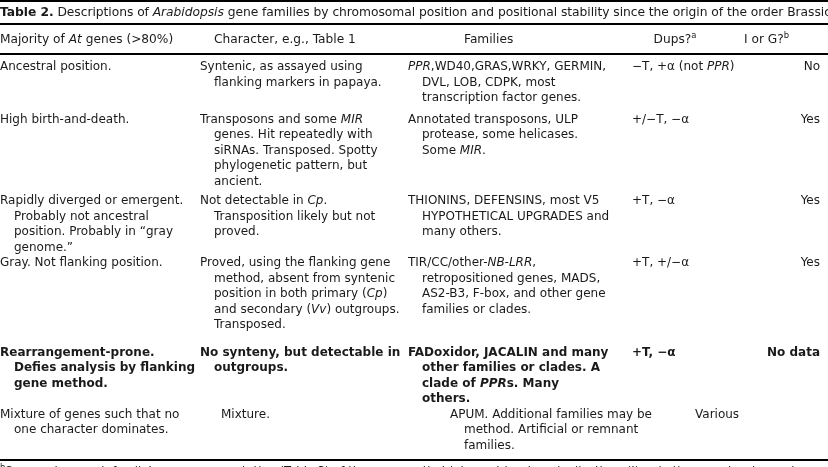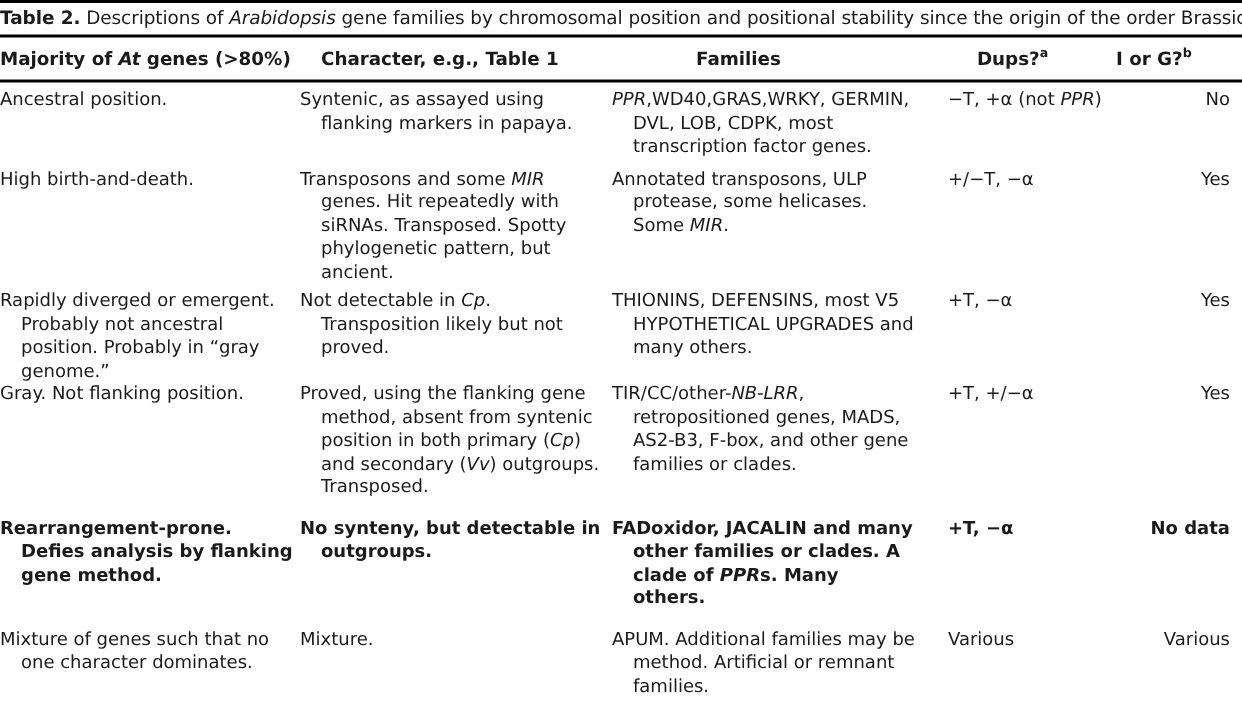--- a/index.html
+++ b/index.html
@@ -43,21 +43,21 @@
     font-weight: bold;
   }
   .table-title .ital {
     font-style: italic;
   }
 
   
   .head-row {
     display: flex;
     font-size: 12.2px;
-    font-weight: bold;
+    font-weight: normal;
     padding: 6px 0 6px 0;
     line-height: 16px;
     align-items: flex-end;
   }
   .head-rule {
     height: 2px;
     background: #000;
     width: 828px;
   }
 
@@ -174,21 +174,21 @@
         <div class="cell c4">+T, +/−α</div>
         <div class="cell c5">Yes</div>
       </div>
       <div class="row" style="margin-top: 12px; font-weight: bold;">
         <div class="cell c1 hang">Rearrangement-prone. Defies analysis by flanking gene method.</div>
         <div class="cell c2 hang">No synteny, but detectable in outgroups.</div>
         <div class="cell c3 hang">FADoxidor, JACALIN and many other families or clades. A clade of <span class="ital">PPR</span>s. Many others.</div>
         <div class="cell c4">+T, −α</div>
         <div class="cell c5">No data</div>
       </div>
-      <div class="row" style="margin-top: 12px;">
+      <div class="row" style="margin-top: 0px; gap: 21px;">
         <div class="cell c1 hang">Mixture of genes such that no one character dominates.</div>
         <div class="cell c2 hang">Mixture.</div>
         <div class="cell c3 hang">APUM. Additional families may be method. Artificial or remnant families.</div>
         <div class="cell c4">Various</div>
         <div class="cell c5">Various</div>
       </div>
     </div>
 
   <div class="foot-rule"></div>
 

